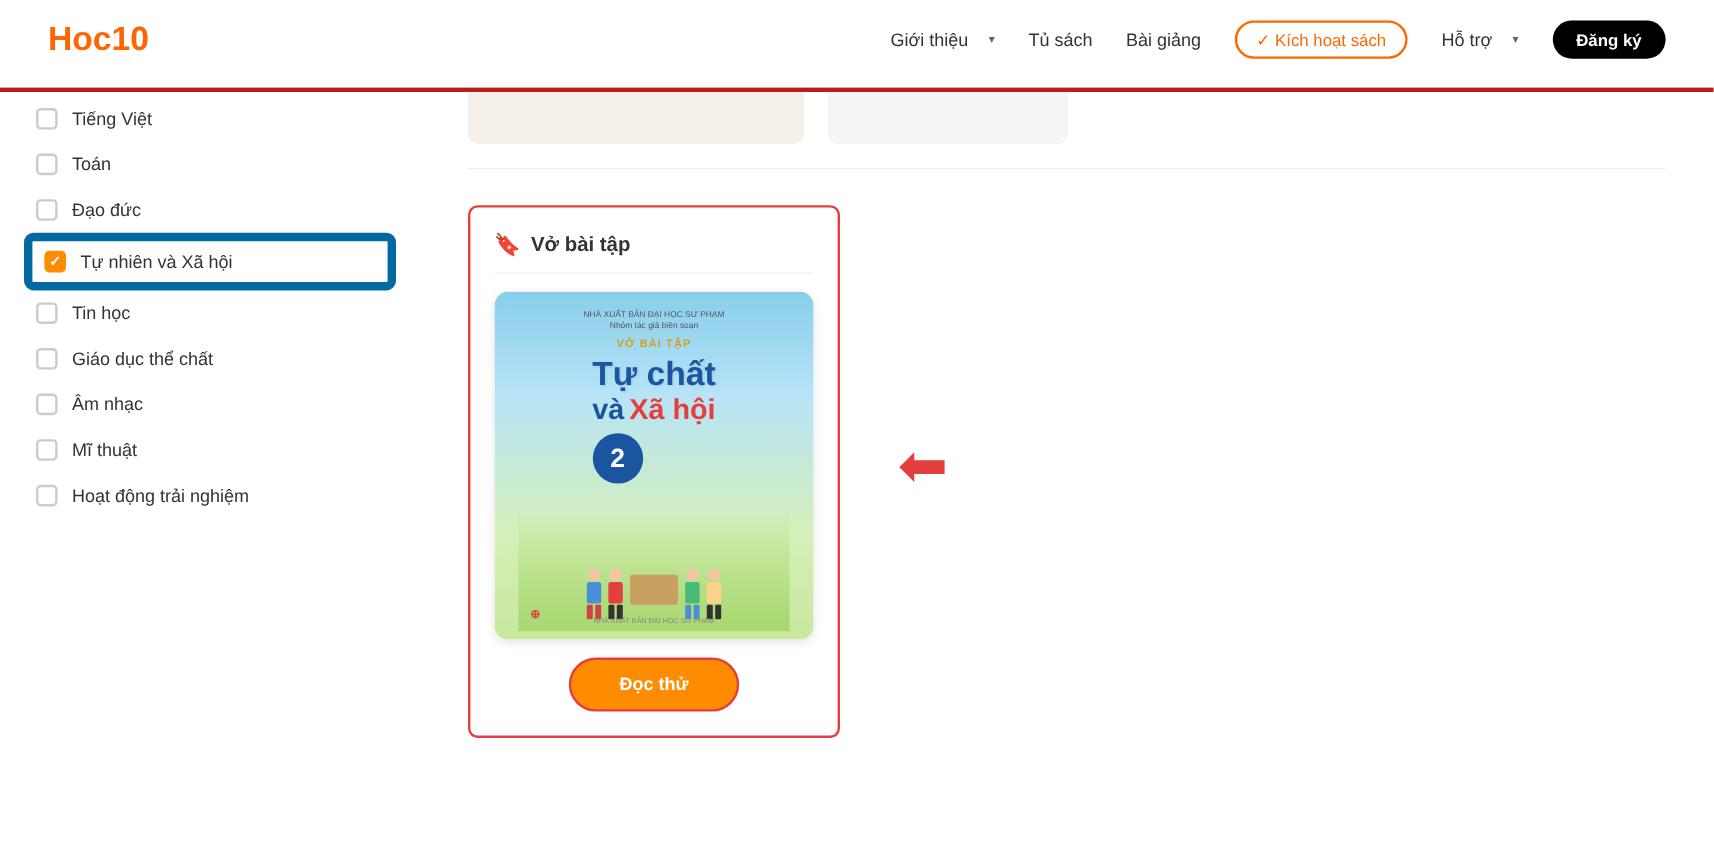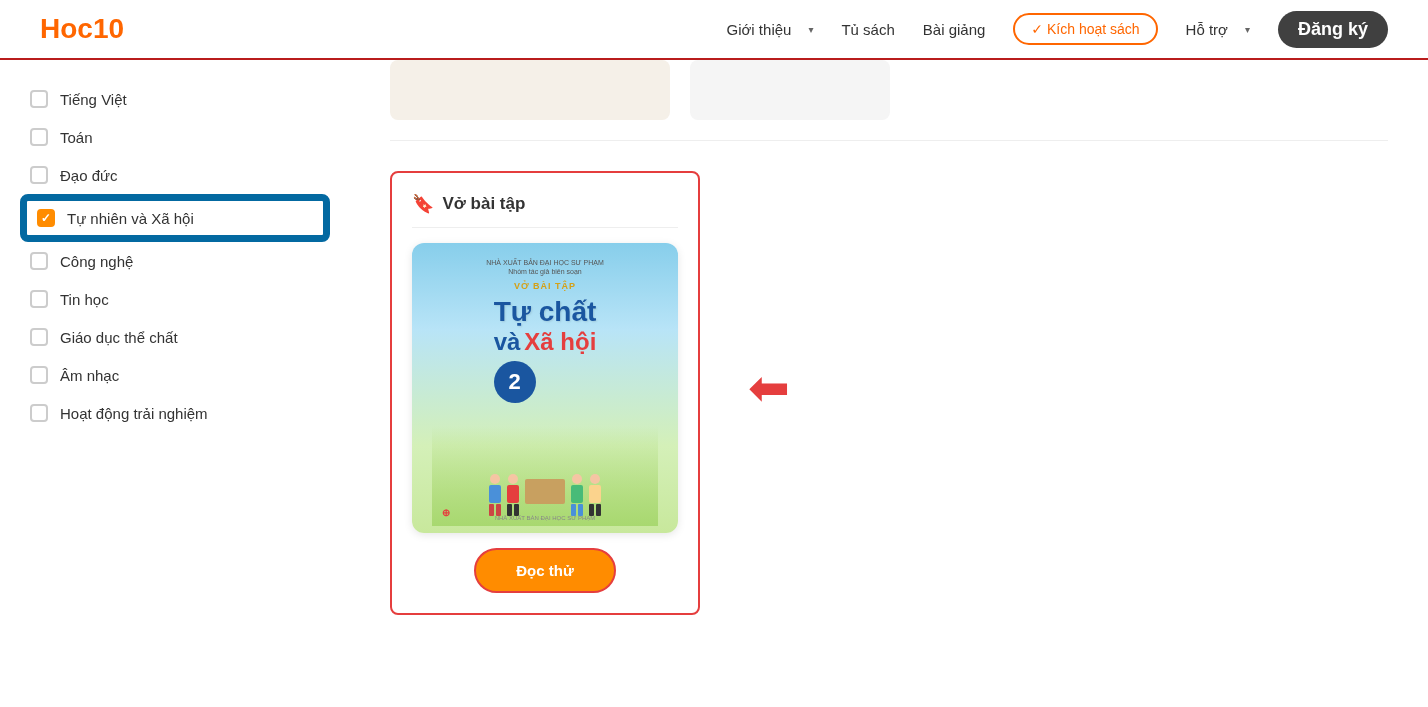--- a/index.html
+++ b/index.html
@@ -1,27 +1,27 @@
 <!DOCTYPE html>
 <html><head>
   <meta charset="utf-8">
   <style>
     * { margin: 0; padding: 0; box-sizing: border-box; }
     body { font-family: Arial, sans-serif; background: #fff; width: 1428px; min-height: 707px; overflow: hidden; }
 
     
     .header {
       display: flex;
-      align-items: center;
+      align-items: flex-start;
       padding: 0 40px;
       height: 60px;
-      border-bottom: 2px solid #b91c1c;
+      border-bottom: 4px solid #b91c1c;
       background: #fff;
       position: fixed;
-      top: 0;
+      top: 17px;
       left: 0;
       width: 100%;
       z-index: 100;
     }
     .logo {
       font-size: 28px;
       font-weight: 900;
       color: #222;
       margin-right: auto;
     }
@@ -51,26 +51,26 @@
       background: transparent;
       border-radius: 20px;
       padding: 6px 16px;
       font-size: 14px;
       cursor: pointer;
       display: flex;
       align-items: center;
       gap: 4px;
     }
     .dang-ky-btn {
-      background: #404040;
+      background: #000000;
       color: #fff;
       border: none;
       border-radius: 20px;
       padding: 8px 20px;
-      font-size: 18px;
+      font-size: 14px;
       cursor: pointer;
       font-weight: bold;
     }
 
     
     .main-container {
       display: flex;
       margin-top: 60px;
       min-height: calc(707px - 60px);
     }
@@ -367,40 +367,40 @@
     <div class="sidebar-item">
       <div class="checkbox"></div>
       <span>Đạo đức</span>
     </div>
 
     <div class="sidebar-item highlighted">
       <div class="checkbox checked"></div>
       <span>Tự nhiên và Xã hội</span>
     </div>
 
-    <div class="sidebar-item">
-      <div class="checkbox"></div>
-      <span>Công nghệ</span>
-    </div>
 
     <div class="sidebar-item">
       <div class="checkbox"></div>
       <span>Tin học</span>
     </div>
 
     <div class="sidebar-item">
       <div class="checkbox"></div>
       <span>Giáo dục thể chất</span>
     </div>
 
     <div class="sidebar-item">
       <div class="checkbox"></div>
       <span>Âm nhạc</span>
     </div>
 
+    <div class="sidebar-item">
+      <div class="checkbox"></div>
+      <span>Mĩ thuật</span>
+    </div>
 
     <div class="sidebar-item">
       <div class="checkbox"></div>
       <span>Hoạt động trải nghiệm</span>
     </div>
   </div>
 
   <div class="content">
     
     <div class="top-cards">

